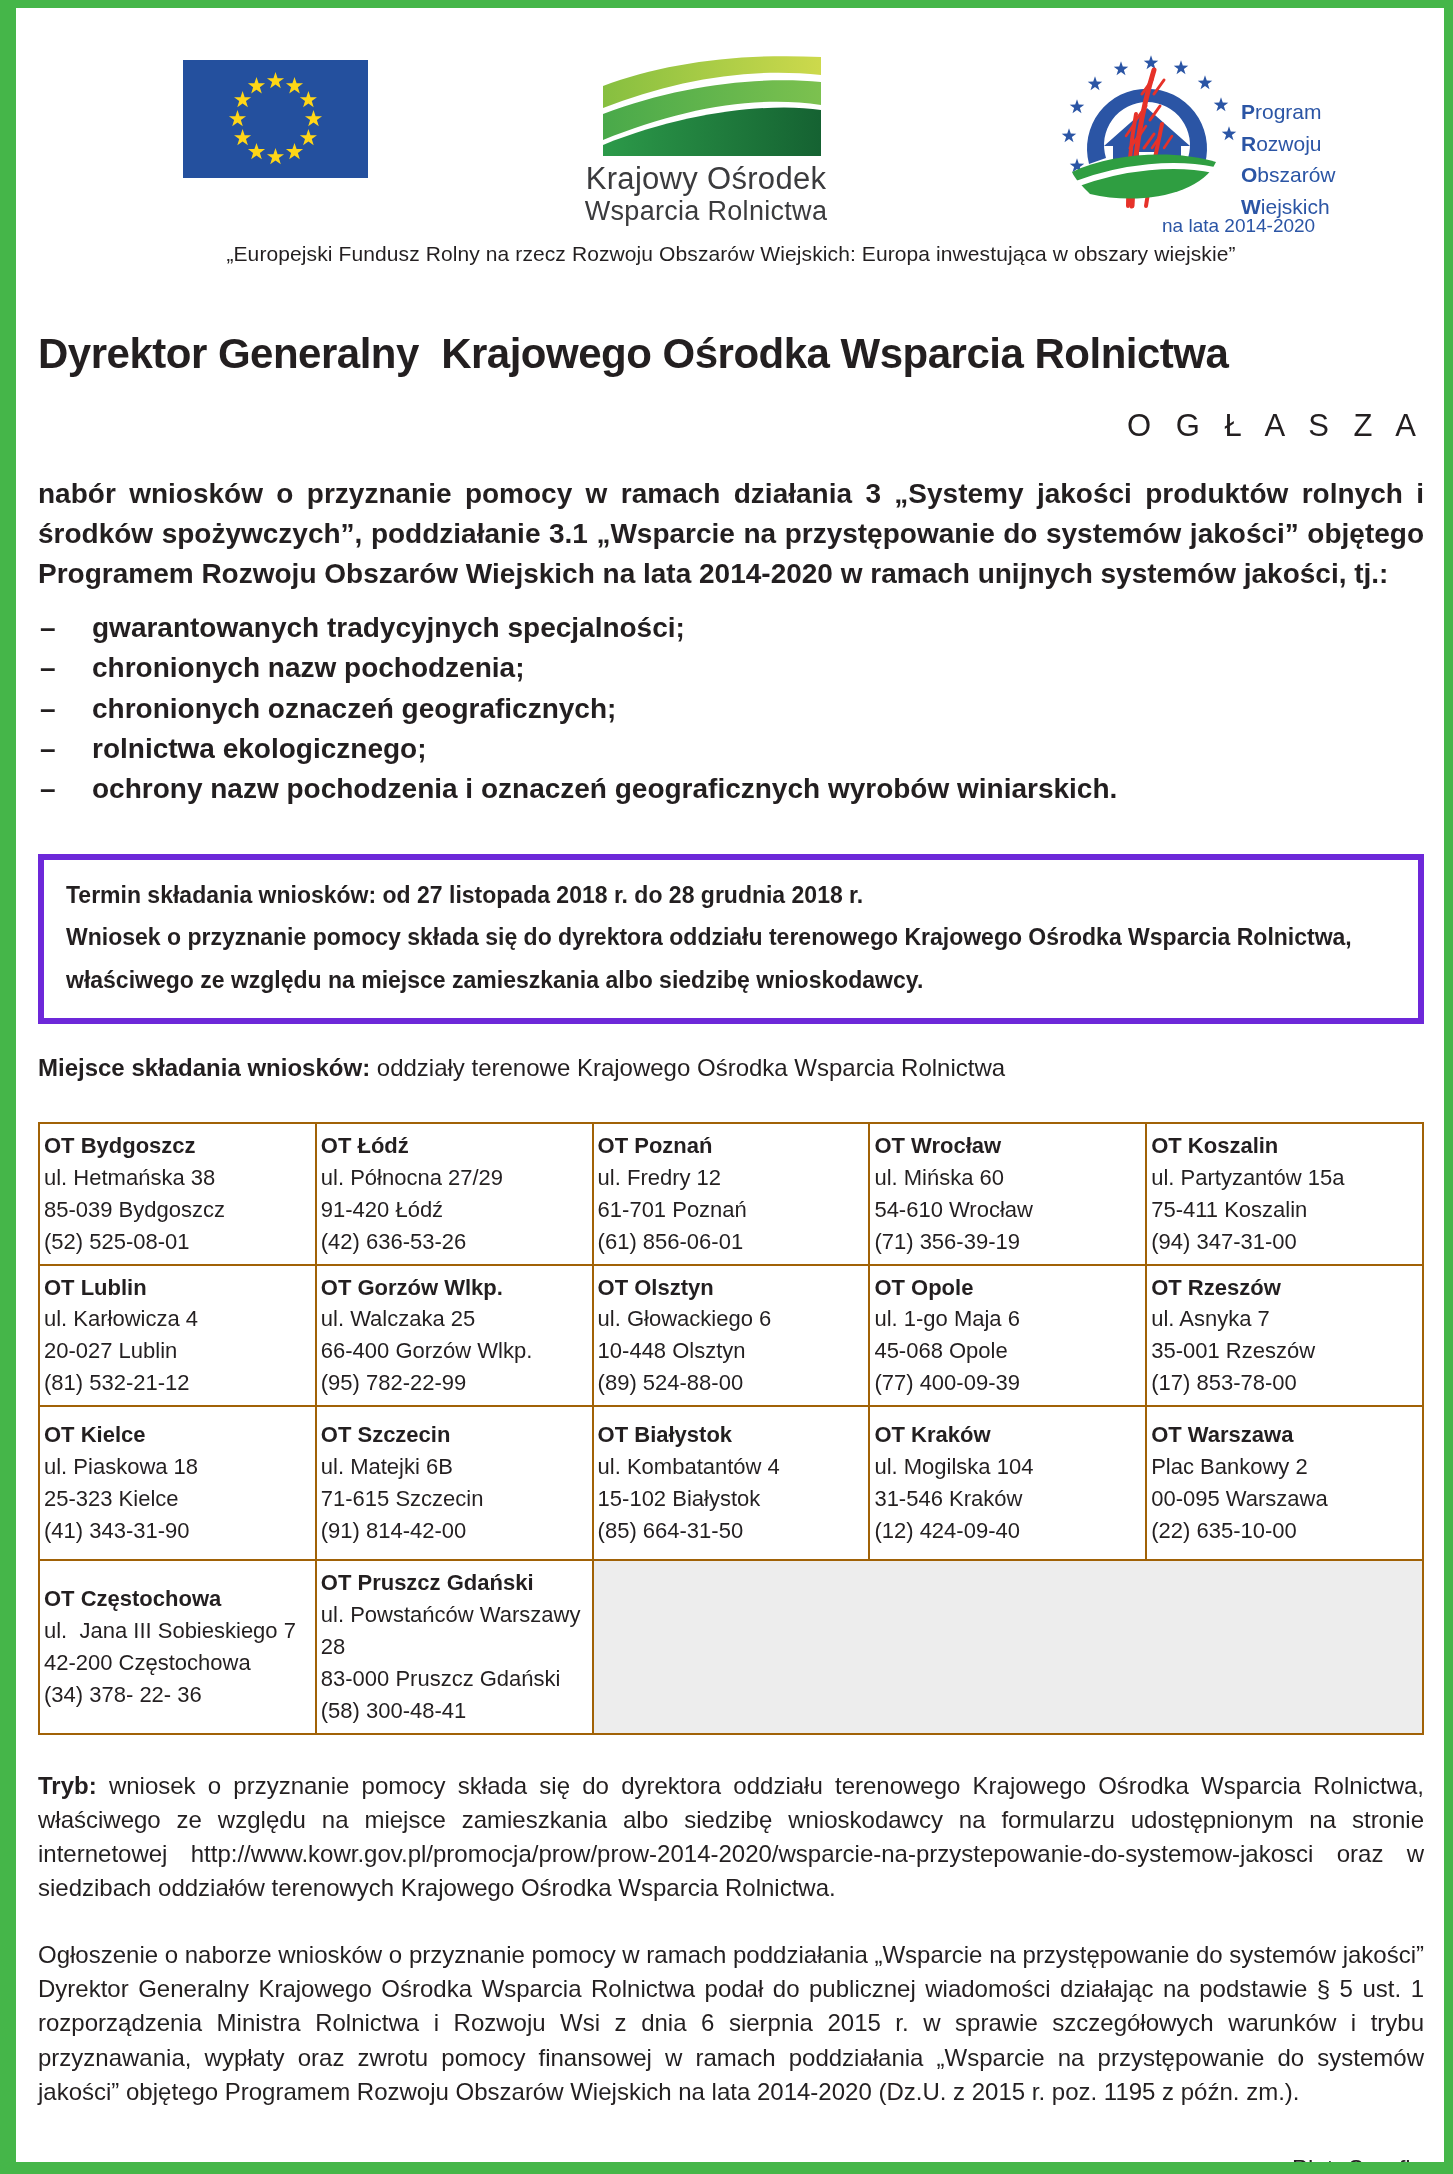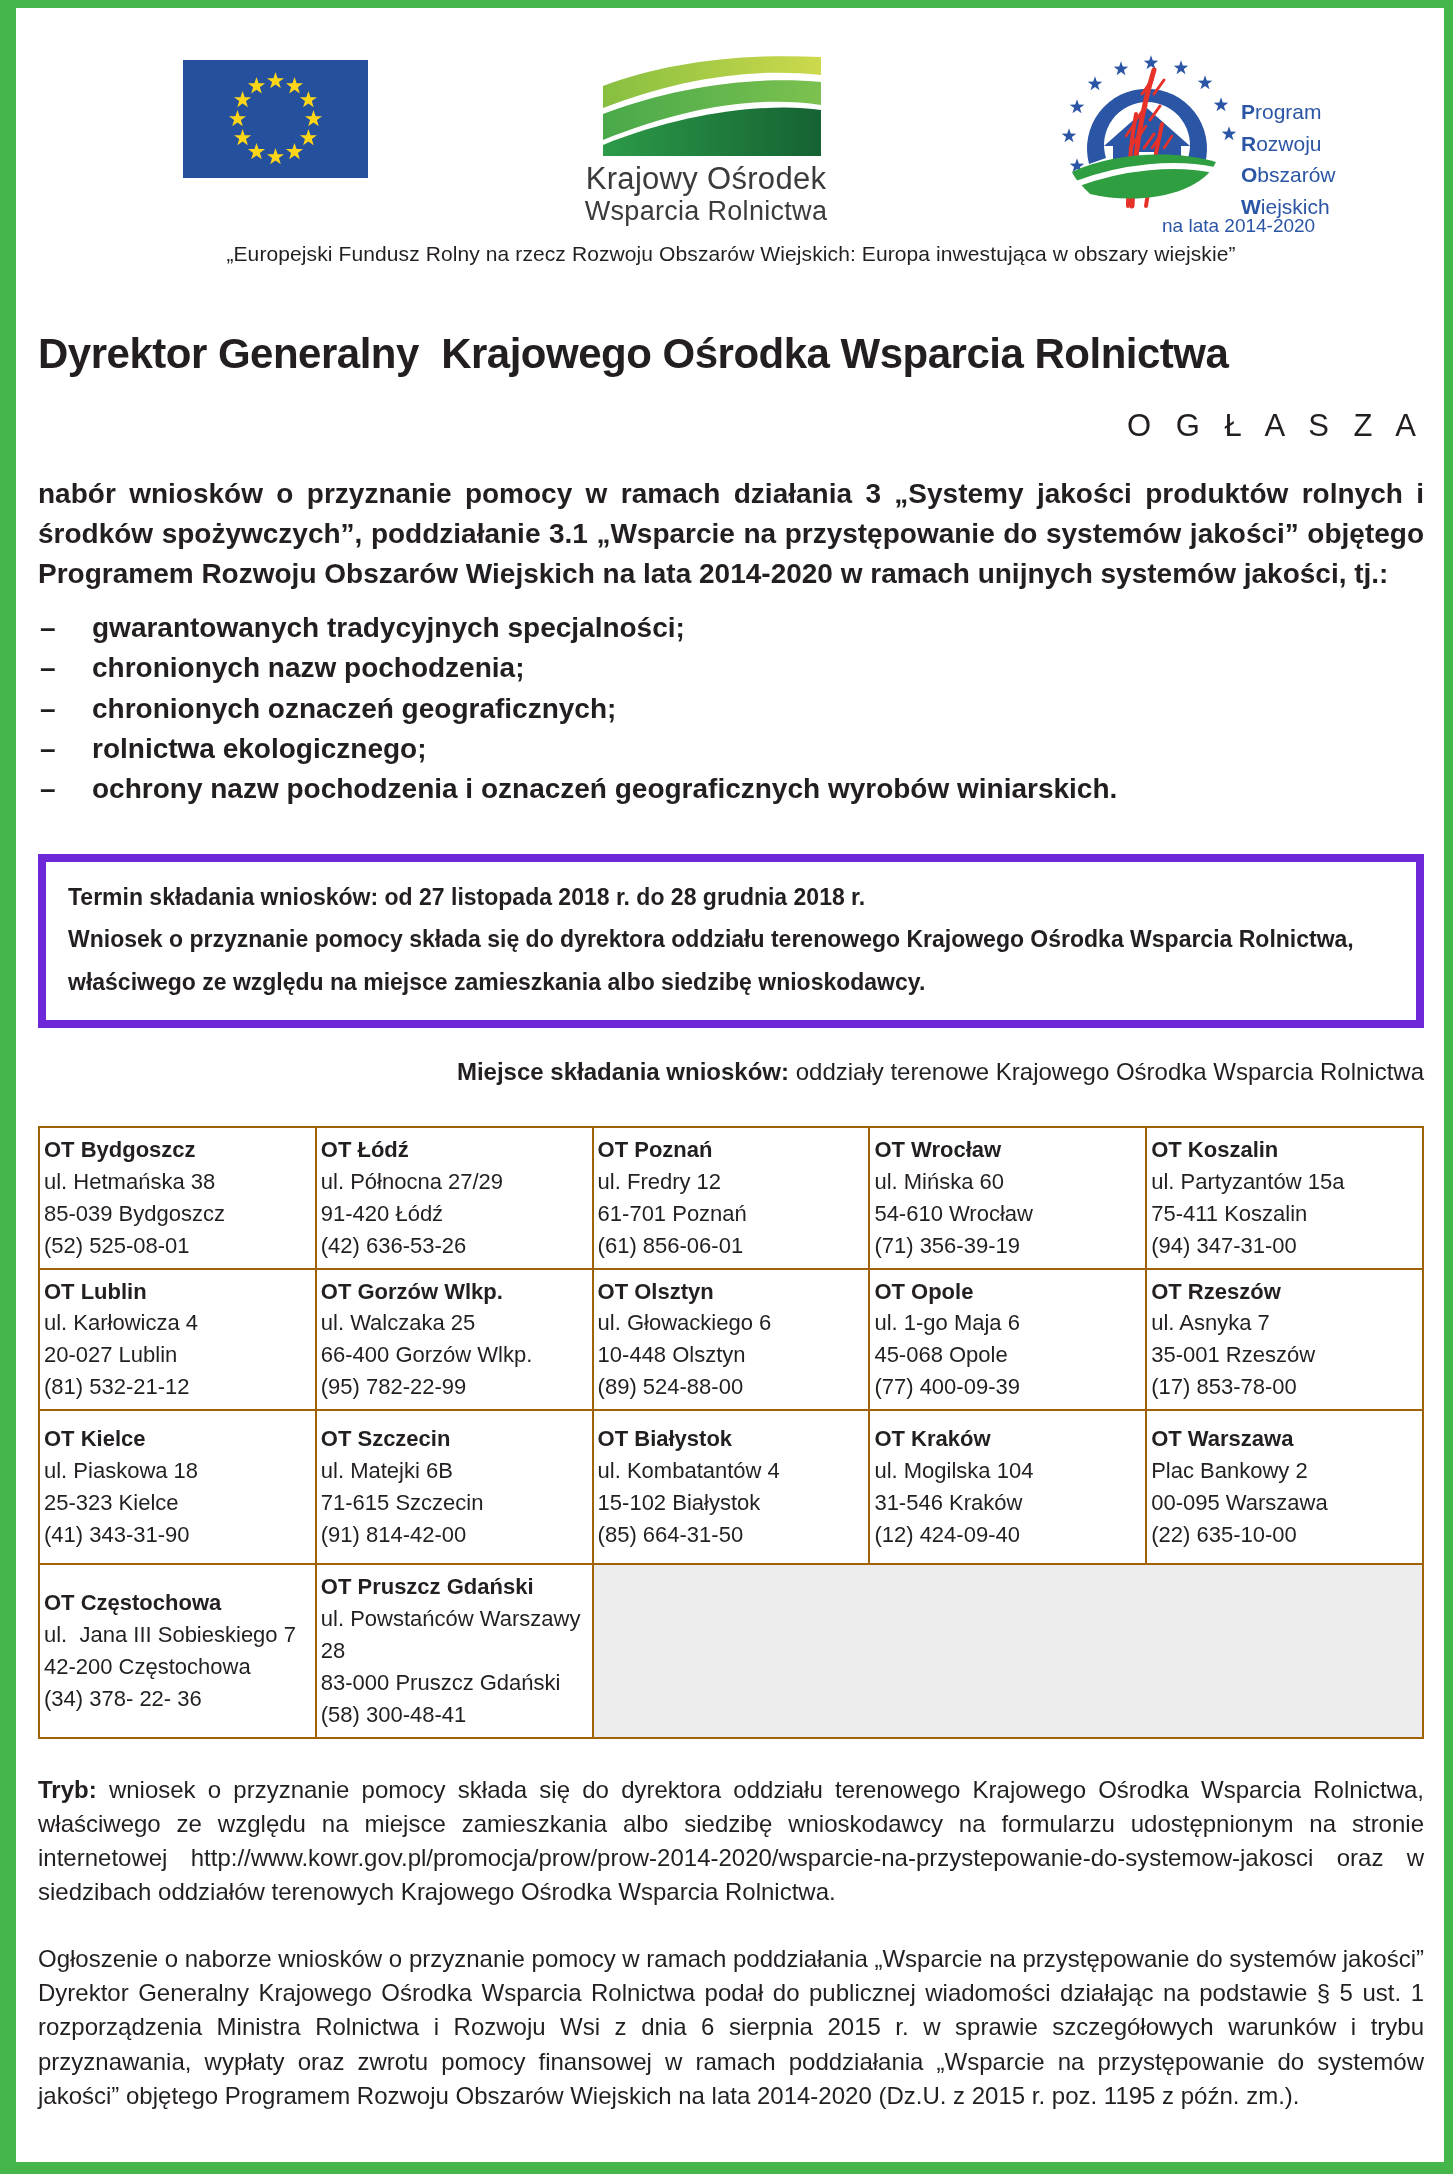--- a/index.html
+++ b/index.html
@@ -30,24 +30,24 @@
   
   .doc-title{font-size:42px;font-weight:bold;margin-top:64px;letter-spacing:-0.5px;}
   .announce{font-size:31px;text-align:right;margin-top:30px;letter-spacing:8px;}
   
   .intro{font-size:28px;font-weight:bold;text-align:justify;line-height:1.43;margin-top:30px;}
   
   .bullets{margin-top:14px;}
   .bullet{position:relative;padding-left:54px;font-size:28px;font-weight:bold;line-height:1.44;}
   .bullet .dash{position:absolute;left:2px;top:0;}
   
-  .dbox{border:8px solid #6d28d9;margin-top:44px;padding:14px 22px 16px 22px;}
+  .dbox{border:6px solid #6d28d9;margin-top:44px;padding:14px 22px 16px 22px;}
   .dbox p{margin:0;font-size:23px;font-weight:bold;line-height:1.86;text-align:left;}
   
-  .place{font-size:24px;text-align:right;margin-top:30px;}
+  .place{font-size:24px;text-align:left;margin-top:30px;}
   .place b{font-weight:bold;}
   
   table.offices{width:100%;border-collapse:collapse;margin-top:40px;table-layout:fixed;}
   table.offices td{border:2px solid #a16207;text-align:left;vertical-align:middle;
     font-size:22px;line-height:1.45;padding:6px 4px;}
   table.offices tr:nth-child(1) td{height:118px;}
   table.offices tr:nth-child(2) td{height:116px;}
   table.offices tr:nth-child(3) td{height:140px;}
   table.offices tr:nth-child(4) td{height:116px;}
   .oname{font-weight:bold;}

